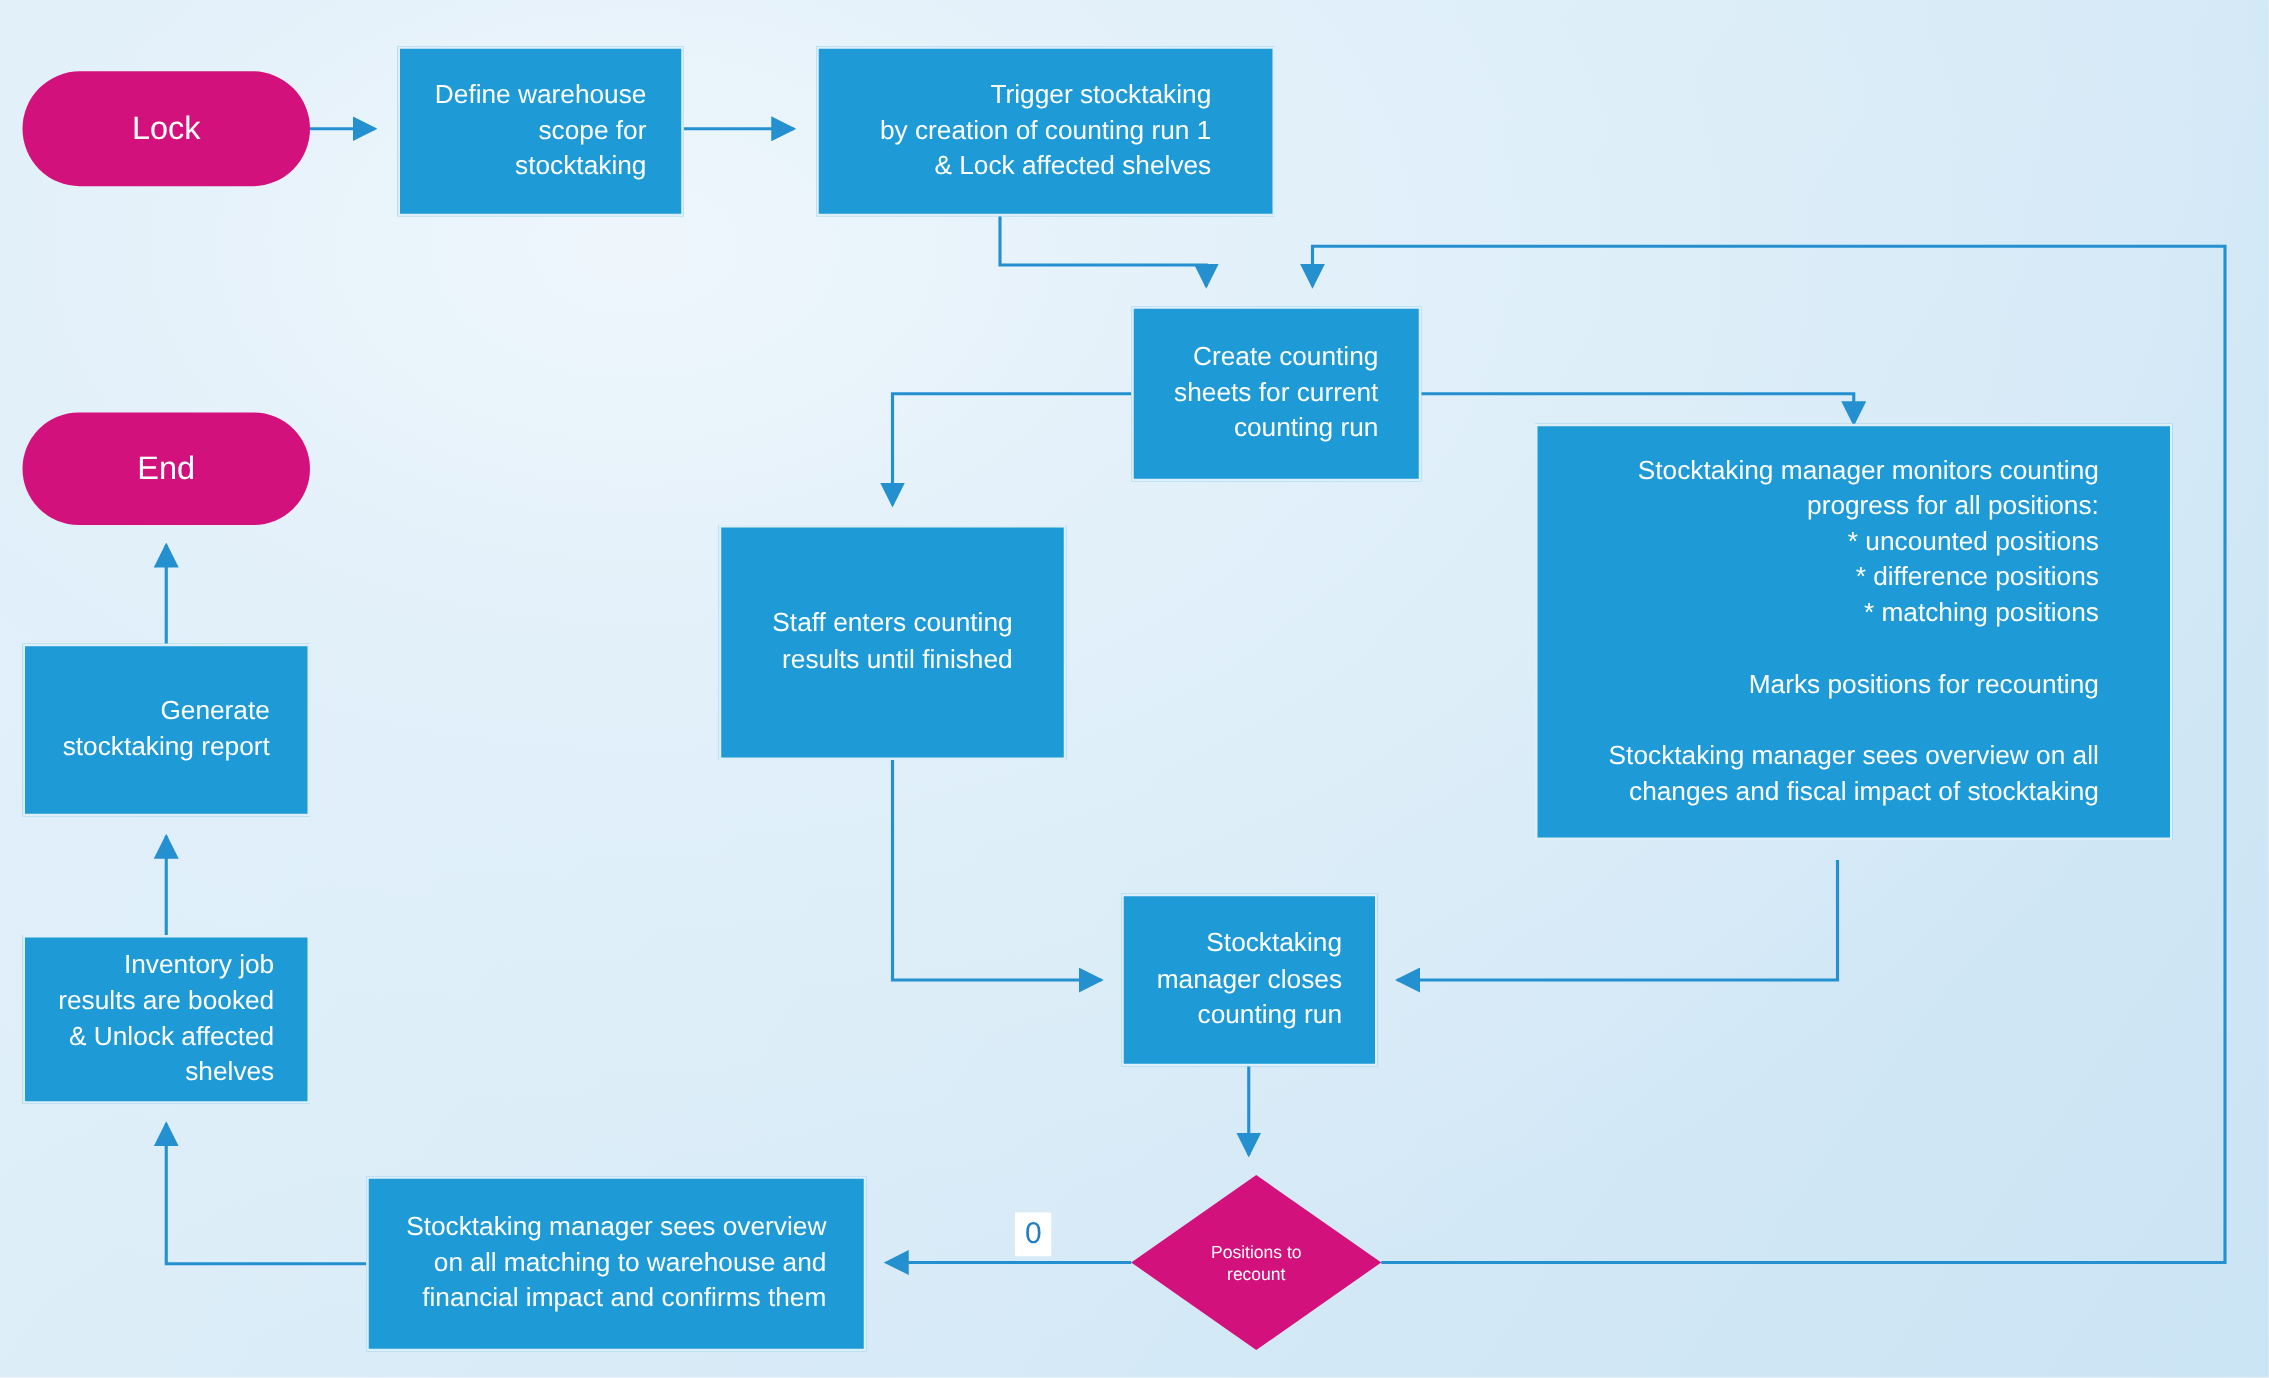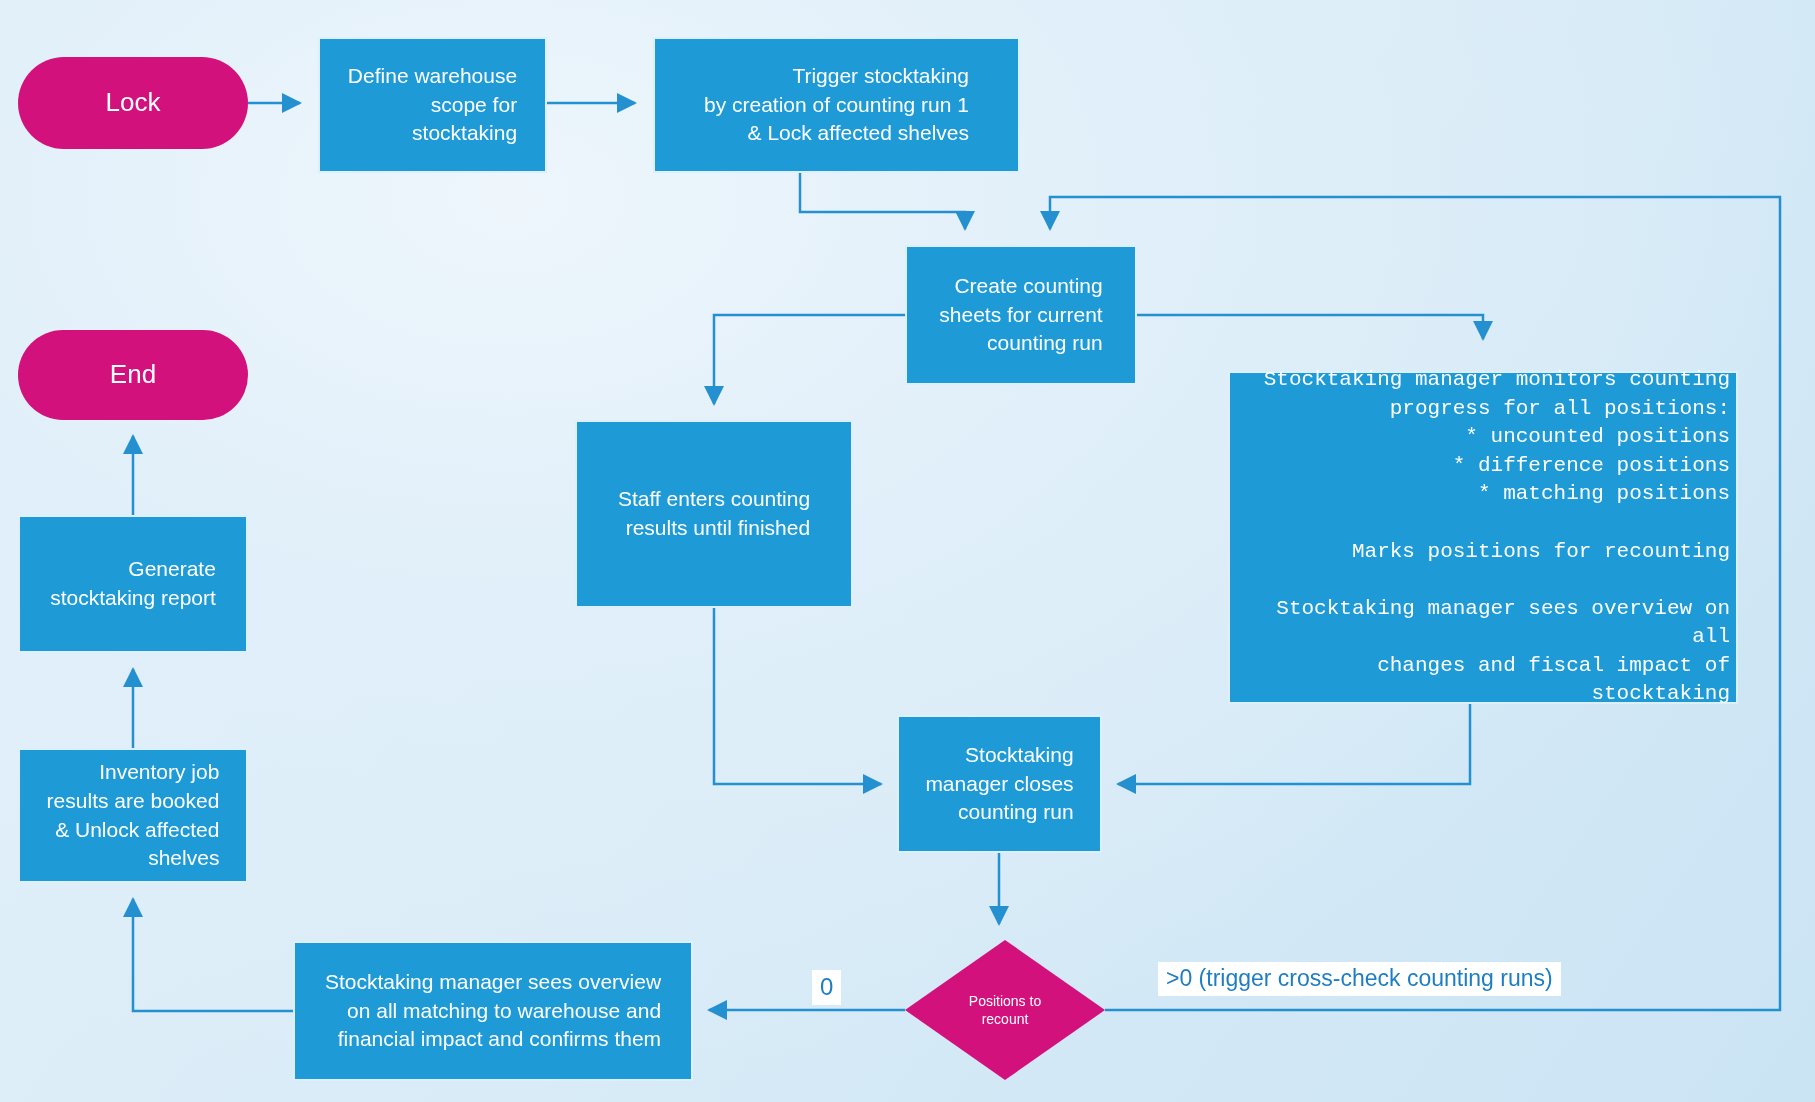--- a/index.html
+++ b/index.html
@@ -128,21 +128,21 @@
 by creation of counting run 1
 &amp; Lock affected shelves</div>
 
   <div class="node process" style="left:905px; top:245px; width:232px; height:140px;">Create counting
 sheets for current
 counting run</div>
 
   <div class="node process" style="left:575px; top:420px; width:278px; height:188px;">Staff enters counting
 results until finished</div>
 
-  <div class="node process" style="left:1228px; top:371px; width:510px; height:333px;font-family:Liberation Mono, monospace;">Stocktaking manager monitors counting
+  <div class="node process" style="left:1228px; top:339px; width:510px; height:333px;">Stocktaking manager monitors counting
 progress for all positions:
 * uncounted positions
 * difference positions
 * matching positions
 
 Marks positions for recounting
 
 Stocktaking manager sees overview on all
 changes and fiscal impact of stocktaking</div>
 
@@ -160,15 +160,14 @@
 shelves</div>
 
   <div class="node process" style="left:18px; top:515px; width:230px; height:138px;">Generate
 stocktaking report</div>
 
   <div class="diamond-label" style="left:915px; top:955px; width:180px; height:110px;">Positions to
 recount</div>
 
   <div class="edge-label" style="left:812px; top:970px; font-size:24px;">0</div>
 
-  <div class="edge-label" style="left:1158px; top:962px;">&gt;0 (trigger cross-check counting runs)</div>
 
 </div>
 
 </body></html>

